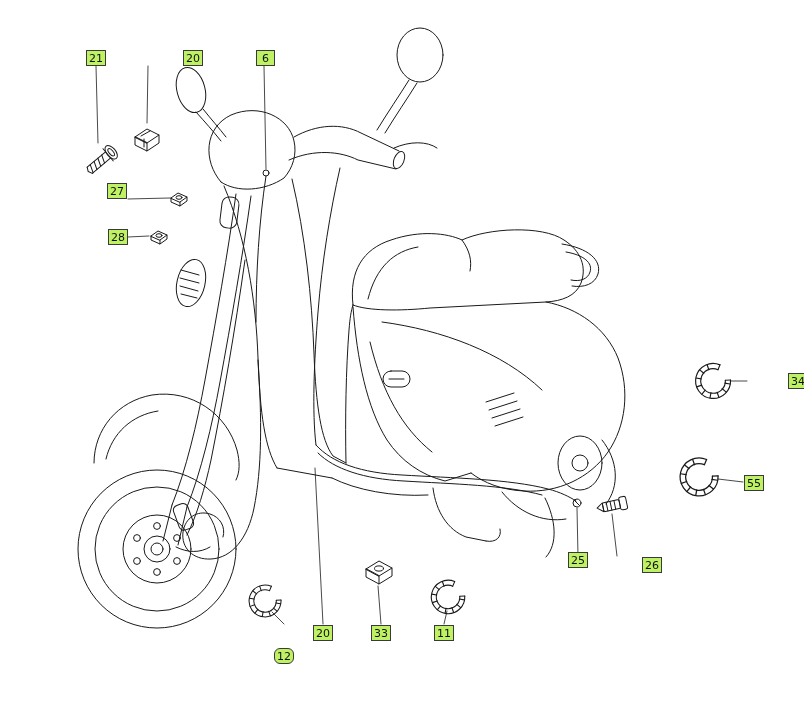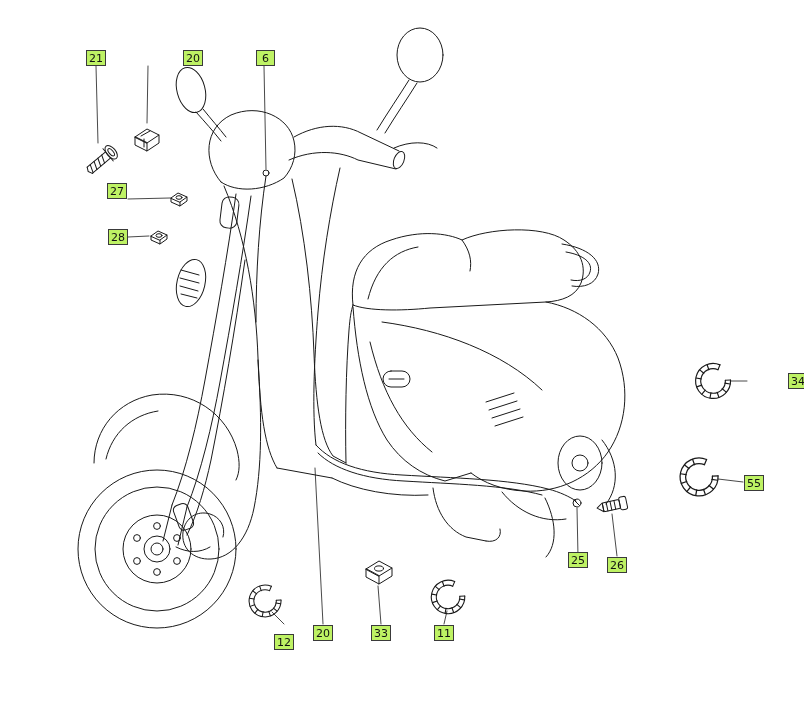--- a/index.html
+++ b/index.html
@@ -226,19 +226,19 @@
   </svg>
 
   <div class="callout" style="left:86px;top:50px;" data-name="callout-21">21</div>
   <div class="callout" style="left:138px;top:50px;margin-left:45px;" data-name="callout-20">20</div>
   <div class="callout" style="left:256px;top:50px;" data-name="callout-6">6</div>
   <div class="callout" style="left:107px;top:183px;" data-name="callout-27">27</div>
   <div class="callout" style="left:108px;top:229px;" data-name="callout-28">28</div>
   <div class="callout" style="left:788px;top:373px;" data-name="callout-34">34</div>
   <div class="callout" style="left:744px;top:475px;" data-name="callout-35">55</div>
   <div class="callout" style="left:568px;top:552px;" data-name="callout-25">25</div>
-  <div class="callout" style="left:607px;top:557px;" data-name="callout-26">26</div>
-  <div class="callout" style="left:274px;top:634px;" data-name="callout-12">12</div>
+  <div class="callout" style="left:642px;top:557px;" data-name="callout-26">26</div>
+  <div class="callout" style="left:274px;top:648px;border-radius:6px;" data-name="callout-12">12</div>
   <div class="callout" style="left:313px;top:625px;" data-name="callout-17">20</div>
   <div class="callout" style="left:371px;top:625px;" data-name="callout-33">33</div>
   <div class="callout" style="left:434px;top:625px;" data-name="callout-11">11</div>
 
 </div>
 
 </body></html>

